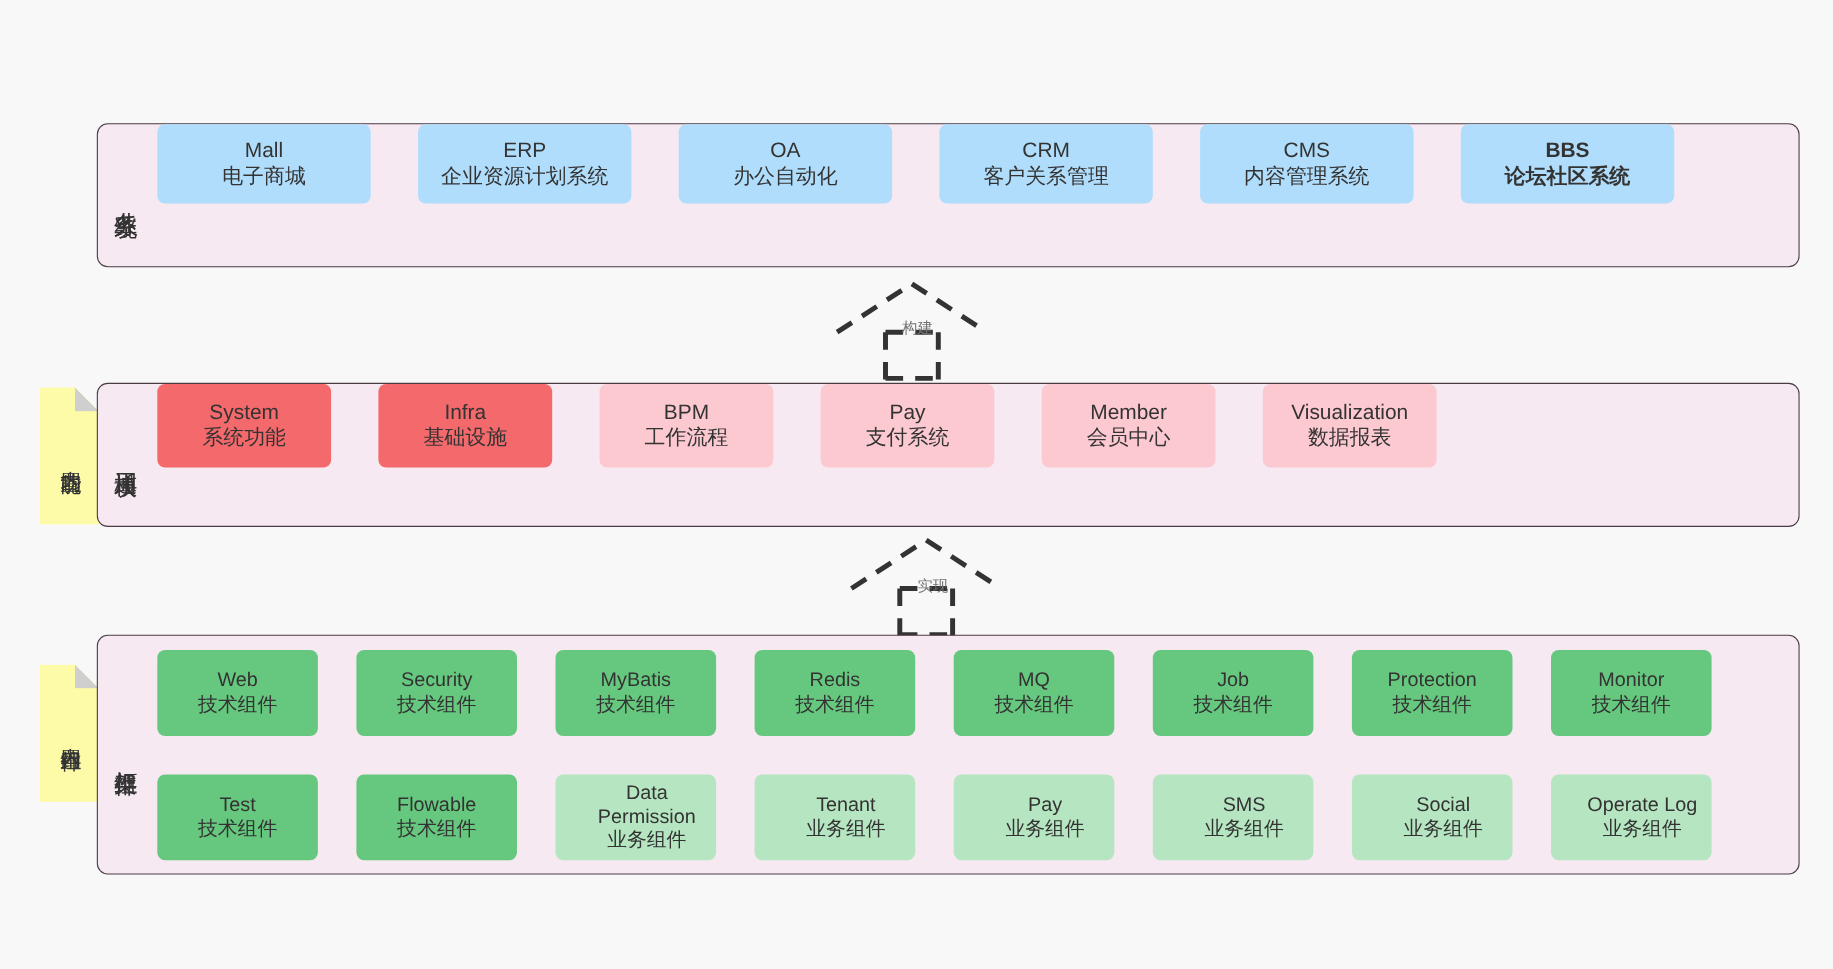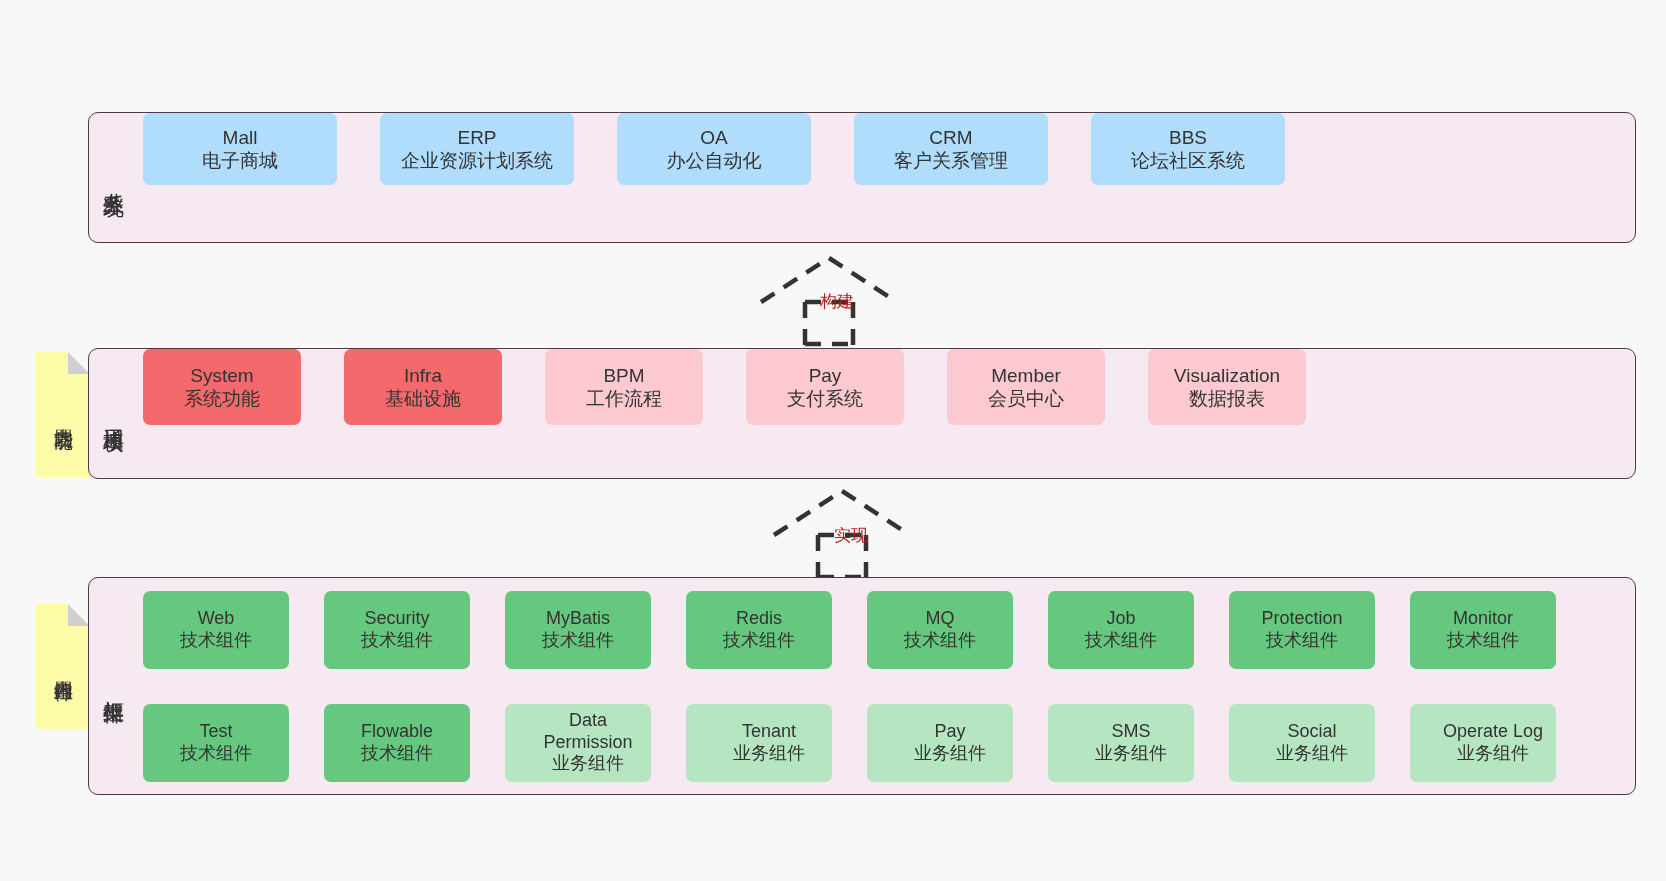--- a/index.html
+++ b/index.html
@@ -85,21 +85,21 @@
     top: 112px;
     width: 1548px;
     height: 131px;
   }
   #layer-business .layer-body { gap: 0; }
   #layer-business .node {
     width: 194px;
     height: 72px;
     margin-right: 43px;
   }
-  #layer-business .node:last-child { margin-right: 0; }
+  #layer-business .node:last-child { margin-right: 0; font-weight: bold; }
 
   
   #layer-modules {
     left: 88px;
     top: 348px;
     width: 1548px;
     height: 131px;
   }
   #layer-modules .node {
     width: 158px;
@@ -181,22 +181,22 @@
   
   .uml-arrow {
     position: absolute;
   }
   .uml-arrow svg {
     display: block;
     overflow: visible;
   }
   .uml-label {
     position: absolute;
-    font-size: 17px;
-    color: #b91c1c;
+    font-size: 14px;
+    color: #737373;
     white-space: nowrap;
     user-select: none;
     background: transparent;
   }
   #arrow-build    { left: 755px; top: 254px; width: 148px; height: 92px; }
   #label-build    { left: 820px; top: 290px; }
   #arrow-realize  { left: 768px; top: 487px; width: 148px; height: 92px; }
   #label-realize  { left: 834px; top: 524px; }
 </style>
 </head>
@@ -218,20 +218,24 @@
       </div>
       <div class="node c-blue">
         <span class="n-en">OA</span>
         <span class="n-cn">办公自动化</span>
       </div>
       <div class="node c-blue">
         <span class="n-en">CRM</span>
         <span class="n-cn">客户关系管理</span>
       </div>
       <div class="node c-blue">
+        <span class="n-en">CMS</span>
+        <span class="n-cn">内容管理系统</span>
+      </div>
+      <div class="node c-blue">
         <span class="n-en">BBS</span>
         <span class="n-cn">论坛社区系统</span>
       </div>
 
     </div>
   </div>
 
   <div class="uml-arrow" id="arrow-build">
     <svg width="148" height="92" viewBox="0 0 148 92" fill="none">
       <path d="M6 48 L74 4 L142 48" stroke="#333333" stroke-width="4.5" stroke-dasharray="16 11" fill="none"></path>

